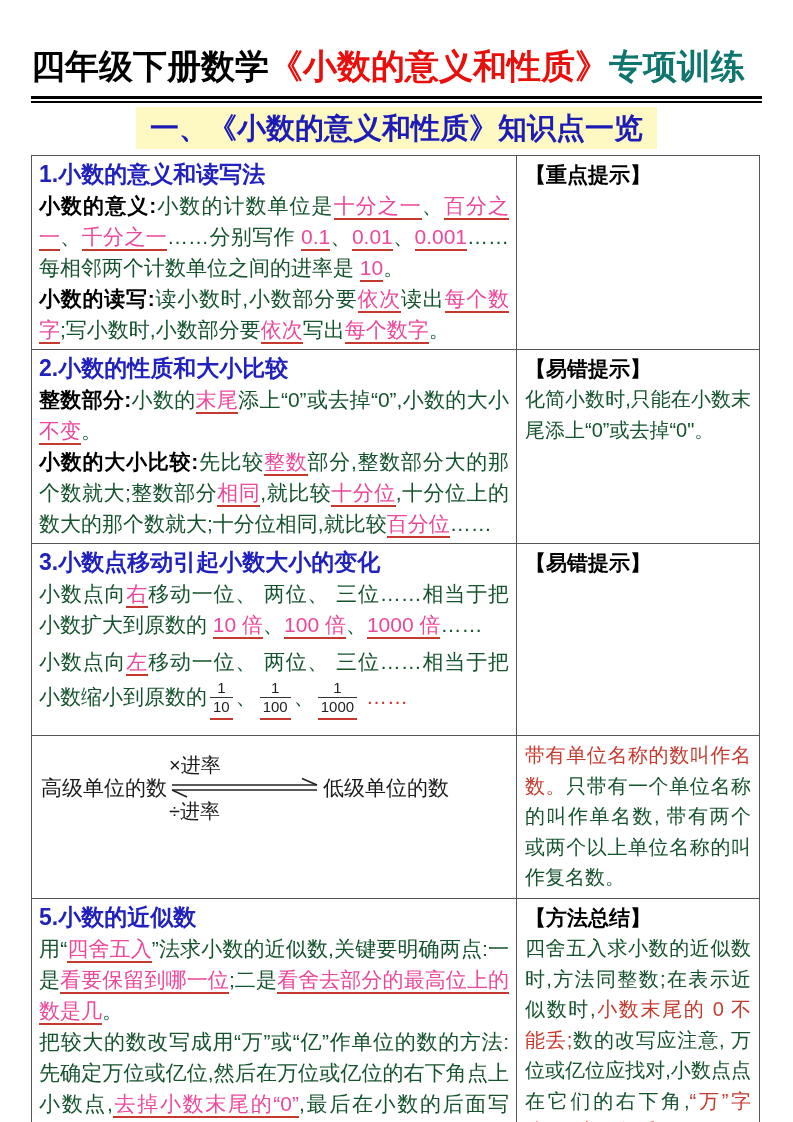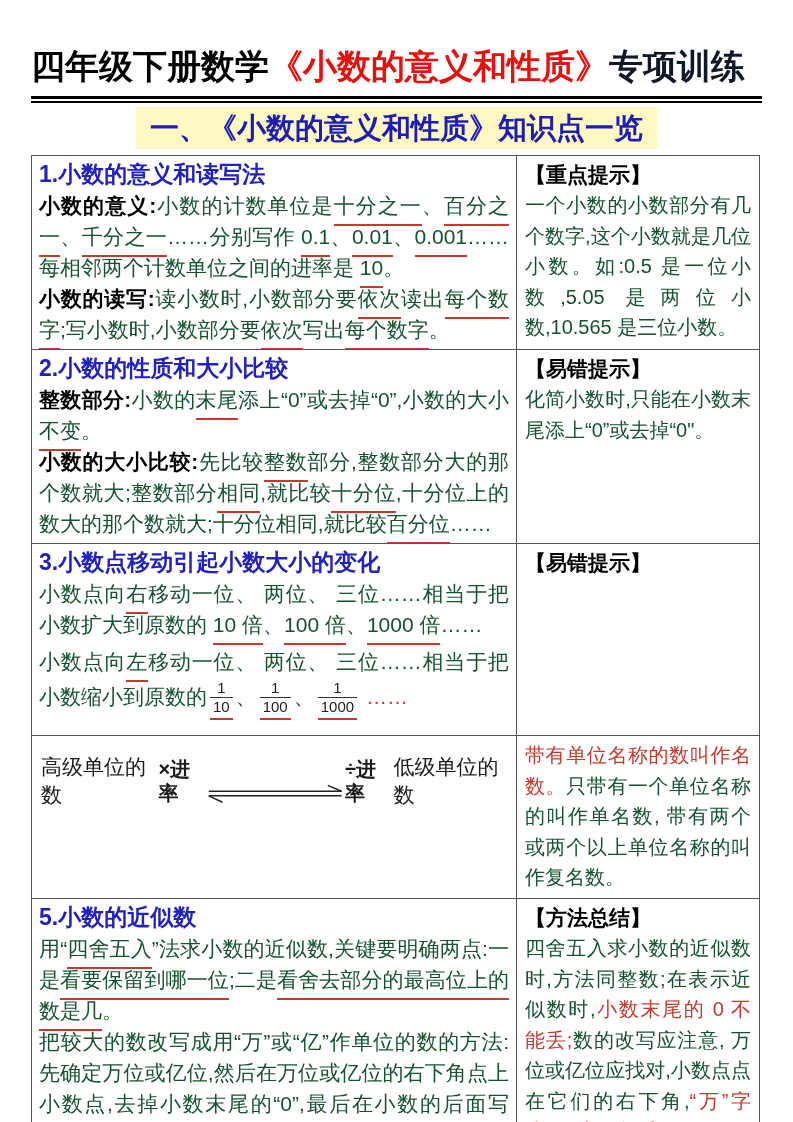--- a/index.html
+++ b/index.html
@@ -8,21 +8,21 @@
     width: 793px; height: 1122px; margin: 0 auto;
     font-family: "Liberation Sans", "DejaVu Sans", sans-serif;
     color: #111;
   }
   .page { width: 793px; height: 1122px; padding: 44px 31px 0 31px; overflow: hidden; }
 
   
   .title { font-size: 34px; font-weight: bold; white-space: nowrap; letter-spacing: 0px; }
   .run-tblack { color: #000000; }
   .run-tred   { color: #e8100c; }
-  .run-tblue  { color: #0f172a; }
+  .run-tblue  { color: #0f766e; }
   .double-rule { margin-top: 6px; border-top: 3px solid #000; border-bottom: 2px solid #000; height: 7px; }
 
   
   .subtitle-wrap { text-align: center; margin: 4px 0 6px 0; }
   .subtitle {
     display: inline-block; font-size: 29px; font-weight: bold;
     color: #1d1db5; background: #fef9c3; padding: 3px 14px; line-height: 1.25;
   }
 
   
@@ -38,34 +38,34 @@
   .cell.right { padding: 4px 8px 4px 8px; }
 
   .heading { color: #2121bd; font-size: 23px; font-weight: bold; line-height: 30px; margin-bottom: 1px; }
   .para { font-size: 21px; line-height: 31px; text-align: justify; }
   .tip-title { font-size: 21px; font-weight: bold; color: #000; line-height: 30px; }
   .tip-body  { font-size: 20px; line-height: 30.5px; text-align: justify; }
 
   .run-n  { color: #14532d; }
   .run-b  { color: #000; font-weight: bold; }
   .run-r  { color: #c53a2e; }
-  .run-ru { color: #14532d; border-bottom: 2px solid #c53a2e; padding-bottom: 7px; }
+  .run-ru { color: #ec4899; border-bottom: 2px solid #c53a2e; padding-bottom: 1px; }
 
   
   .frac {
     display: inline-block; vertical-align: middle; text-align: center;
     font-size: 15px; line-height: 1.15; margin: 2px 3px 0 3px;
     border-bottom: 2px solid #c53a2e; padding-bottom: 3px; color: #222;
   }
   .fnum { display: block; border-bottom: 1.5px solid #333; padding: 0 5px; }
   .fden { display: block; padding: 0 3px; }
 
   
   .diagram { display: flex; align-items: center; margin: 14px 0 0 2px; font-size: 21px; color: #1a1a1a; }
-  .dg-mid { display: flex; align-items: flex-end; margin: 0 2px; font-weight: bold; }
+  .dg-mid { display: flex; flex-direction: column; align-items: flex-start; margin: 0 2px; }
   .dg-top, .dg-bottom { font-size: 20px; line-height: 24px; color: #1a1a1a; }
   .dg-svg { display: block; }
 </style>
 </head>
 <body>
 
 <div class="page">
 
   <h1 class="title"><span class="run-tblack">四年级下册数学</span><span class="run-tred">《小数的意义和性质》</span><span class="run-tblue">专项训练</span></h1>
   <div class="double-rule"></div>
@@ -76,21 +76,20 @@
 
   <div class="ktable">
 
     <div class="cell left">
       <div class="heading">1.小数的意义和读写法</div>
       <p class="para"><span class="run-b">小数的意义:</span><span class="run-n">小数的计数单位是</span><span class="run-ru">十分之一</span><span class="run-n">、</span><span class="run-ru">百分之一</span><span class="run-n">、</span><span class="run-ru">千分之一</span><span class="run-n">……分别写作 </span><span class="run-ru">0.1</span><span class="run-n">、</span><span class="run-ru">0.01</span><span class="run-n">、</span><span class="run-ru">0.001</span><span class="run-n">……每相邻两个计数单位之间的进率是 </span><span class="run-ru">10</span><span class="run-n">。</span></p>
       <p class="para"><span class="run-b">小数的读写:</span><span class="run-n">读小数时,小数部分要</span><span class="run-ru">依次</span><span class="run-n">读出</span><span class="run-ru">每个数字</span><span class="run-n">;写小数时,小数部分要</span><span class="run-ru">依次</span><span class="run-n">写出</span><span class="run-ru">每个数字</span><span class="run-n">。</span></p>
     </div>
     <div class="cell right">
       <div class="tip-title">【重点提示】</div>
-      <p class="tip-body"><span class="run-n">一个小数的小数部分有几个数字,这个小数就是几位小数。如:0.5 是一位小数,5.05 是两位小数,10.565 是三位小数。</span></p>
     </div>
 
     <div class="cell left">
       <div class="heading">2.小数的性质和大小比较</div>
       <p class="para"><span class="run-b">整数部分:</span><span class="run-n">小数的</span><span class="run-ru">末尾</span><span class="run-n">添上“0”或去掉“0”,小数的大小</span><span class="run-ru">不变</span><span class="run-n">。</span></p>
       <p class="para"><span class="run-b">小数的大小比较:</span><span class="run-n">先比较</span><span class="run-ru">整数</span><span class="run-n">部分,整数部分大的那个数就大;整数部分</span><span class="run-ru">相同</span><span class="run-n">,就比较</span><span class="run-ru">十分位</span><span class="run-n">,十分位上的数大的那个数就大;十分位相同,就比较</span><span class="run-ru">百分位</span><span class="run-n">……</span></p>
     </div>
     <div class="cell right">
       <div class="tip-title">【易错提示】</div>
       <p class="tip-body"><span class="run-n">化简小数时,只能在小数末尾添上“0”或去掉“0"。</span></p>

